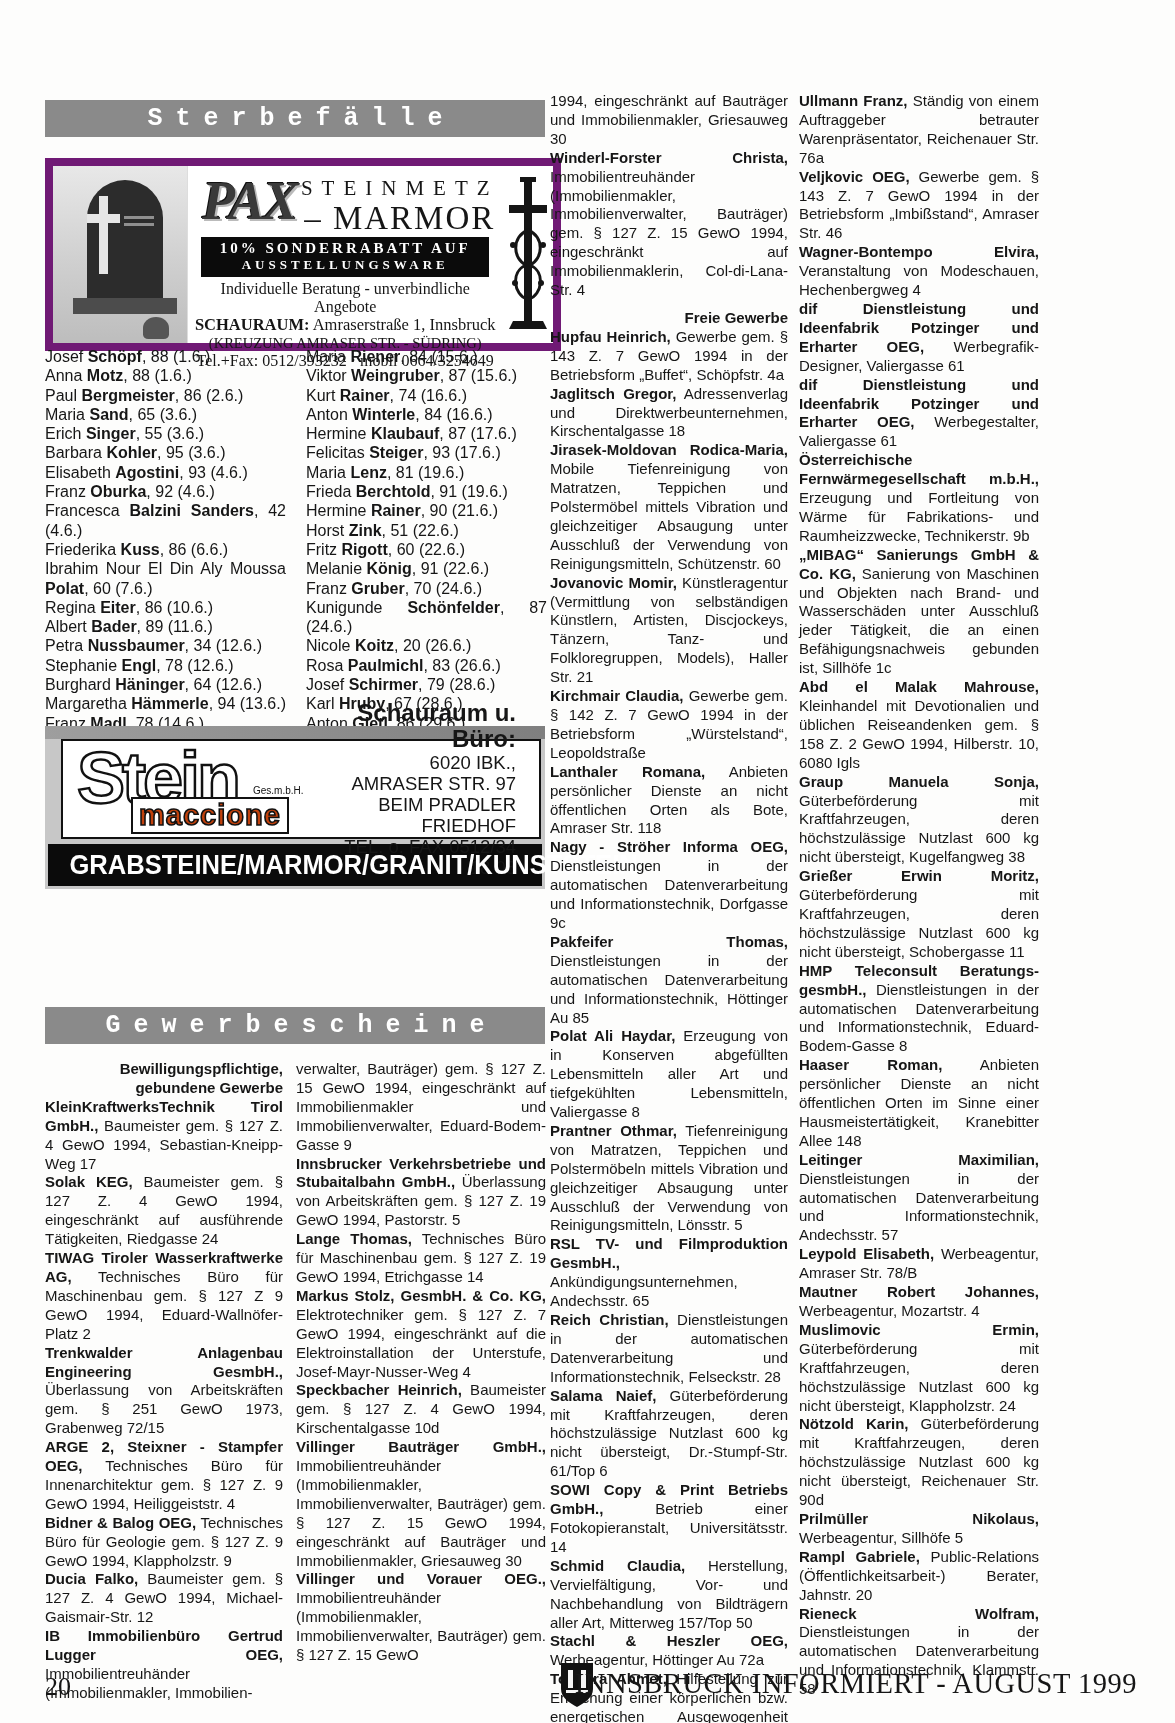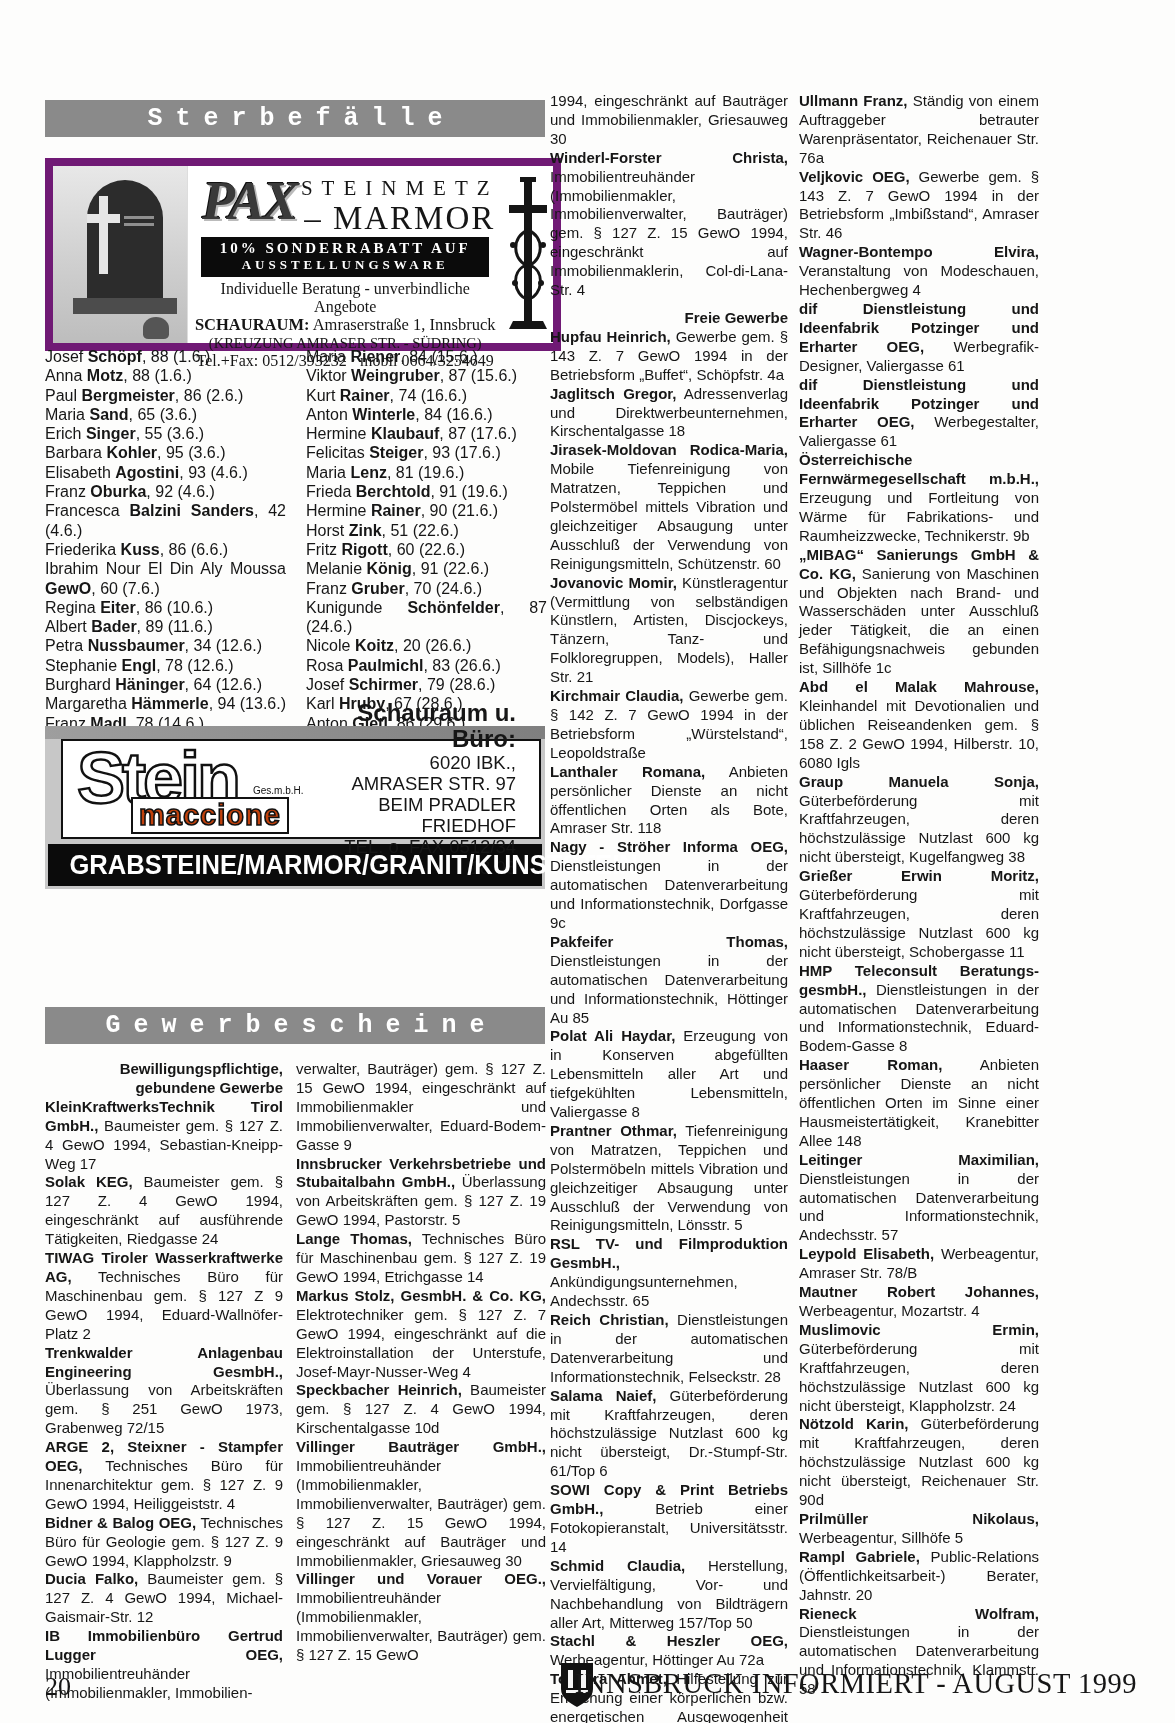--- a/index.html
+++ b/index.html
@@ -137,21 +137,21 @@
         <p class="entry">Josef <b>Schöpf</b>, 88 (1.6.)</p>
         <p class="entry">Anna <b>Motz</b>, 88 (1.6.)</p>
         <p class="entry">Paul <b>Bergmeister</b>, 86 (2.6.)</p>
         <p class="entry">Maria <b>Sand</b>, 65 (3.6.)</p>
         <p class="entry">Erich <b>Singer</b>, 55 (3.6.)</p>
         <p class="entry">Barbara <b>Kohler</b>, 95 (3.6.)</p>
         <p class="entry">Elisabeth <b>Agostini</b>, 93 (4.6.)</p>
         <p class="entry">Franz <b>Oburka</b>, 92 (4.6.)</p>
         <p class="entry">Francesca <b>Balzini Sanders</b>, 42 (4.6.)</p>
         <p class="entry">Friederika <b>Kuss</b>, 86 (6.6.)</p>
-        <p class="entry">Ibrahim Nour El Din Aly Moussa <b>GewO</b>, 60 (7.6.)</p>
+        <p class="entry">Ibrahim Nour El Din Aly Moussa <b>Polat</b>, 60 (7.6.)</p>
         <p class="entry">Regina <b>Eiter</b>, 86 (10.6.)</p>
         <p class="entry">Albert <b>Bader</b>, 89 (11.6.)</p>
         <p class="entry">Petra <b>Nussbaumer</b>, 34 (12.6.)</p>
         <p class="entry">Stephanie <b>Engl</b>, 78 (12.6.)</p>
         <p class="entry">Burghard <b>Häninger</b>, 64 (12.6.)</p>
         <p class="entry">Margaretha <b>Hämmerle</b>, 94 (13.6.)</p>
         <p class="entry">Franz <b>Madl</b>, 78 (14.6.)</p>
         <p class="entry">Kläre <b>Gauster</b>, 79 (14.6.)</p>
       </div>
     <div class="dcol" id="deaths2">

